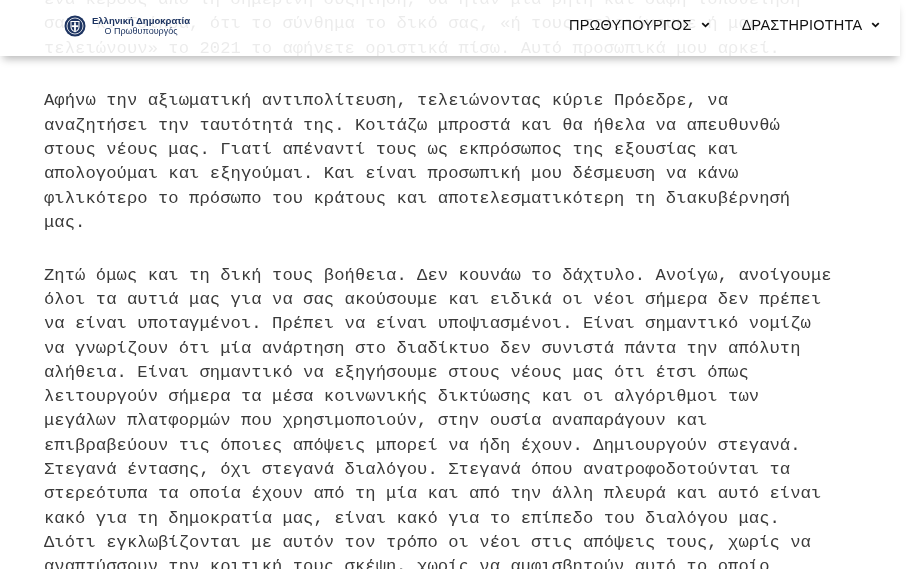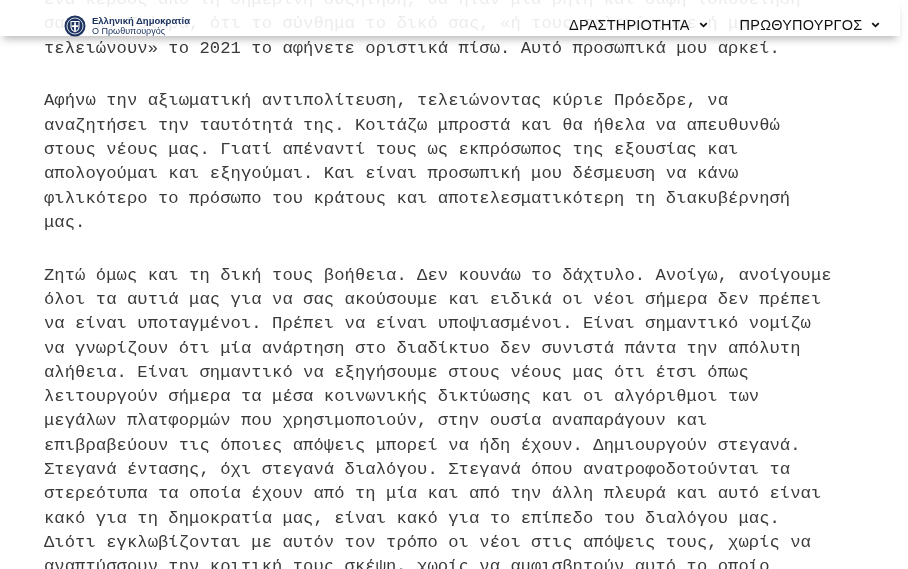--- a/index.html
+++ b/index.html
@@ -26,21 +26,21 @@
     }
     .article p {
       margin: 0 0 28.5px 0;
       font-family: Liberation Mono, monospace;
     }
     .header {
       position: absolute;
       left: 0;
       top: 0;
       width: 900px;
-      height: 36px;
+      height: 56px;
       background: rgba(255,255,255,0.9);
       box-shadow: 0 6px 8px -3px rgba(0,0,0,0.28);
       z-index: 10;
     }
     .logo {
       position: absolute;
       left: 64px;
       top: 15px;
       display: flex;
       align-items: center;
@@ -57,20 +57,21 @@
       line-height: 10px;
     }
     .logo-title {
       font-size: 9.5px;
       font-weight: bold;
       color: #1d3461;
     }
     .logo-sub {
       font-size: 9px;
       color: #1d3461;
+      text-align: center;
     }
     .nav {
       position: absolute;
       top: 17px;
       left: 569px;
       display: flex;
       align-items: center;
     }
     .nav-item {
       display: flex;
@@ -107,25 +108,25 @@
       <rect x="7.7" y="10.3" width="6.6" height="1.8" fill="#ffffff"></rect>
     </svg>
     <div class="logo-text">
       <span class="logo-title">Ελληνική Δημοκρατία</span>
       <span class="logo-sub">Ο Πρωθυπουργός</span>
     </div>
   </div>
 
   <div class="nav">
     <div class="nav-item">
-      <span>ΔΡΑΣΤΗΡΙΟΤΗΤΑ</span>
+      <span>ΠΡΩΘΥΠΟΥΡΓΟΣ</span>
       <svg class="chevron" viewBox="0 0 10 7">
         <path d="M1.2 1.2 L5 5 L8.8 1.2" fill="none" stroke="#111" stroke-width="2.1"></path>
       </svg>
     </div>
     <div class="nav-item">
-      <span>ΠΡΩΘΥΠΟΥΡΓΟΣ</span>
+      <span>ΔΡΑΣΤΗΡΙΟΤΗΤΑ</span>
       <svg class="chevron" viewBox="0 0 10 7">
         <path d="M1.2 1.2 L5 5 L8.8 1.2" fill="none" stroke="#111" stroke-width="2.1"></path>
       </svg>
     </div>
   </div>
 </div>
 
 </body></html>

